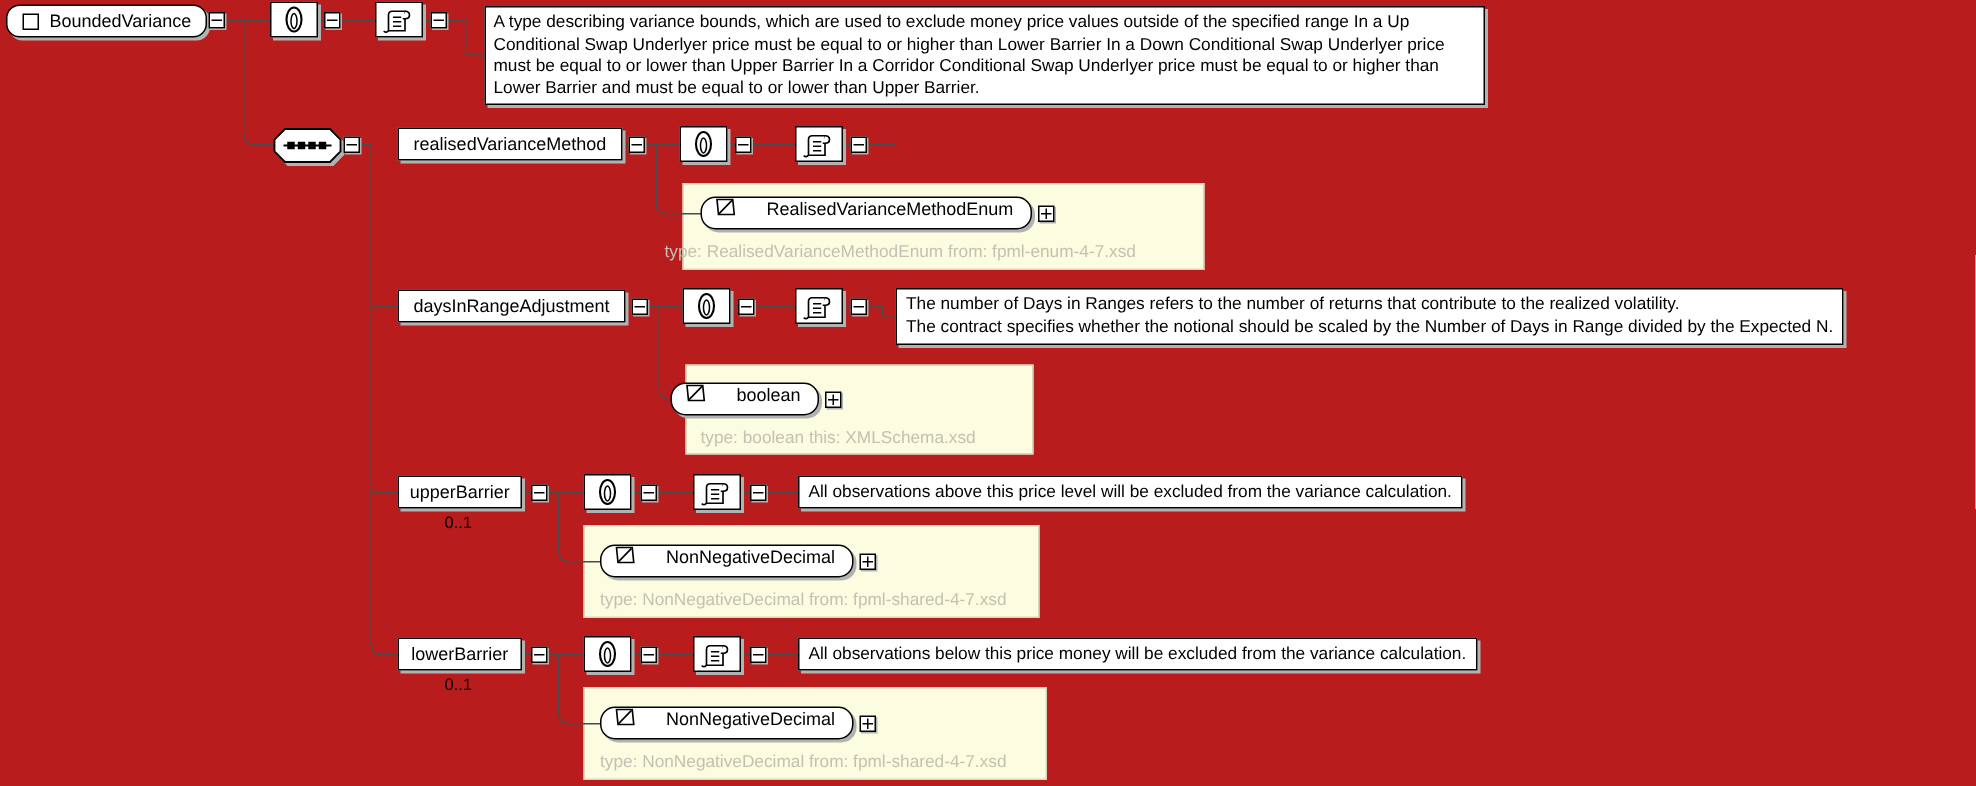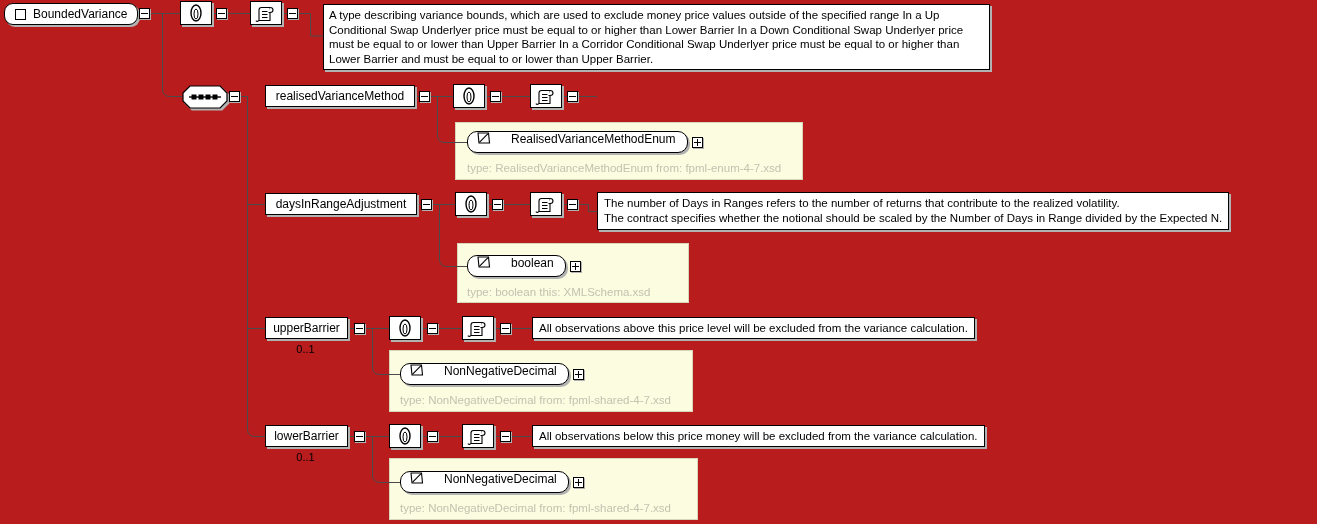--- a/index.html
+++ b/index.html
@@ -135,21 +135,21 @@
 
   <div class="typeline" style="left:467px;top:131px;">
     <span class="capsule">
       <svg class="icsvg" width="15" height="12">
           <use href="#ic-simpletype"></use>
         </svg>
       <span>RealisedVarianceMethodEnum</span>
     </span>
     <span class="expand plus inline"></span>
   </div>
-  <div class="typenote" style="left:467px;top:162px;">type: RealisedVarianceMethodEnum from: fpml-enum-4-7.xsd</div>
+  <div class="typenote" style="left:443px;top:162px;">type: RealisedVarianceMethodEnum from: fpml-enum-4-7.xsd</div>
 
   
   <div class="wbox elem" style="left:265px;top:193px;width:150px;">daysInRangeAdjustment</div>
   <div class="expand" style="left:421px;top:199px;"></div>
   <div class="wbox iconbox" style="left:455px;top:192px;">
     <svg class="icsvg" width="30" height="22">
         <use href="#ic-clip"></use>
       </svg>
   </div>
   <div class="expand" style="left:492px;top:199px;"></div>
@@ -157,21 +157,21 @@
     <svg class="icsvg" width="30" height="22">
         <use href="#ic-scroll"></use>
       </svg>
   </div>
   <div class="expand" style="left:567px;top:199px;"></div>
   <div class="wbox docbox multi" style="left:597px;top:192px;">
     <div>The number of Days in Ranges refers to the number of returns that contribute to the realized volatility.</div>
     <div>The contract specifies whether the notional should be scaled by the Number of Days in Range divided by the Expected N.</div>
   </div>
 
-  <div class="typeline" style="left:467px;top:255px;">
+  <div class="typeline" style="left:447px;top:255px;">
     <span class="capsule">
       <svg class="icsvg" width="15" height="12">
           <use href="#ic-simpletype"></use>
         </svg>
       <span>boolean</span>
     </span>
     <span class="expand plus inline"></span>
   </div>
   <div class="typenote" style="left:467px;top:286px;">type: boolean this: XMLSchema.xsd</div>
 

